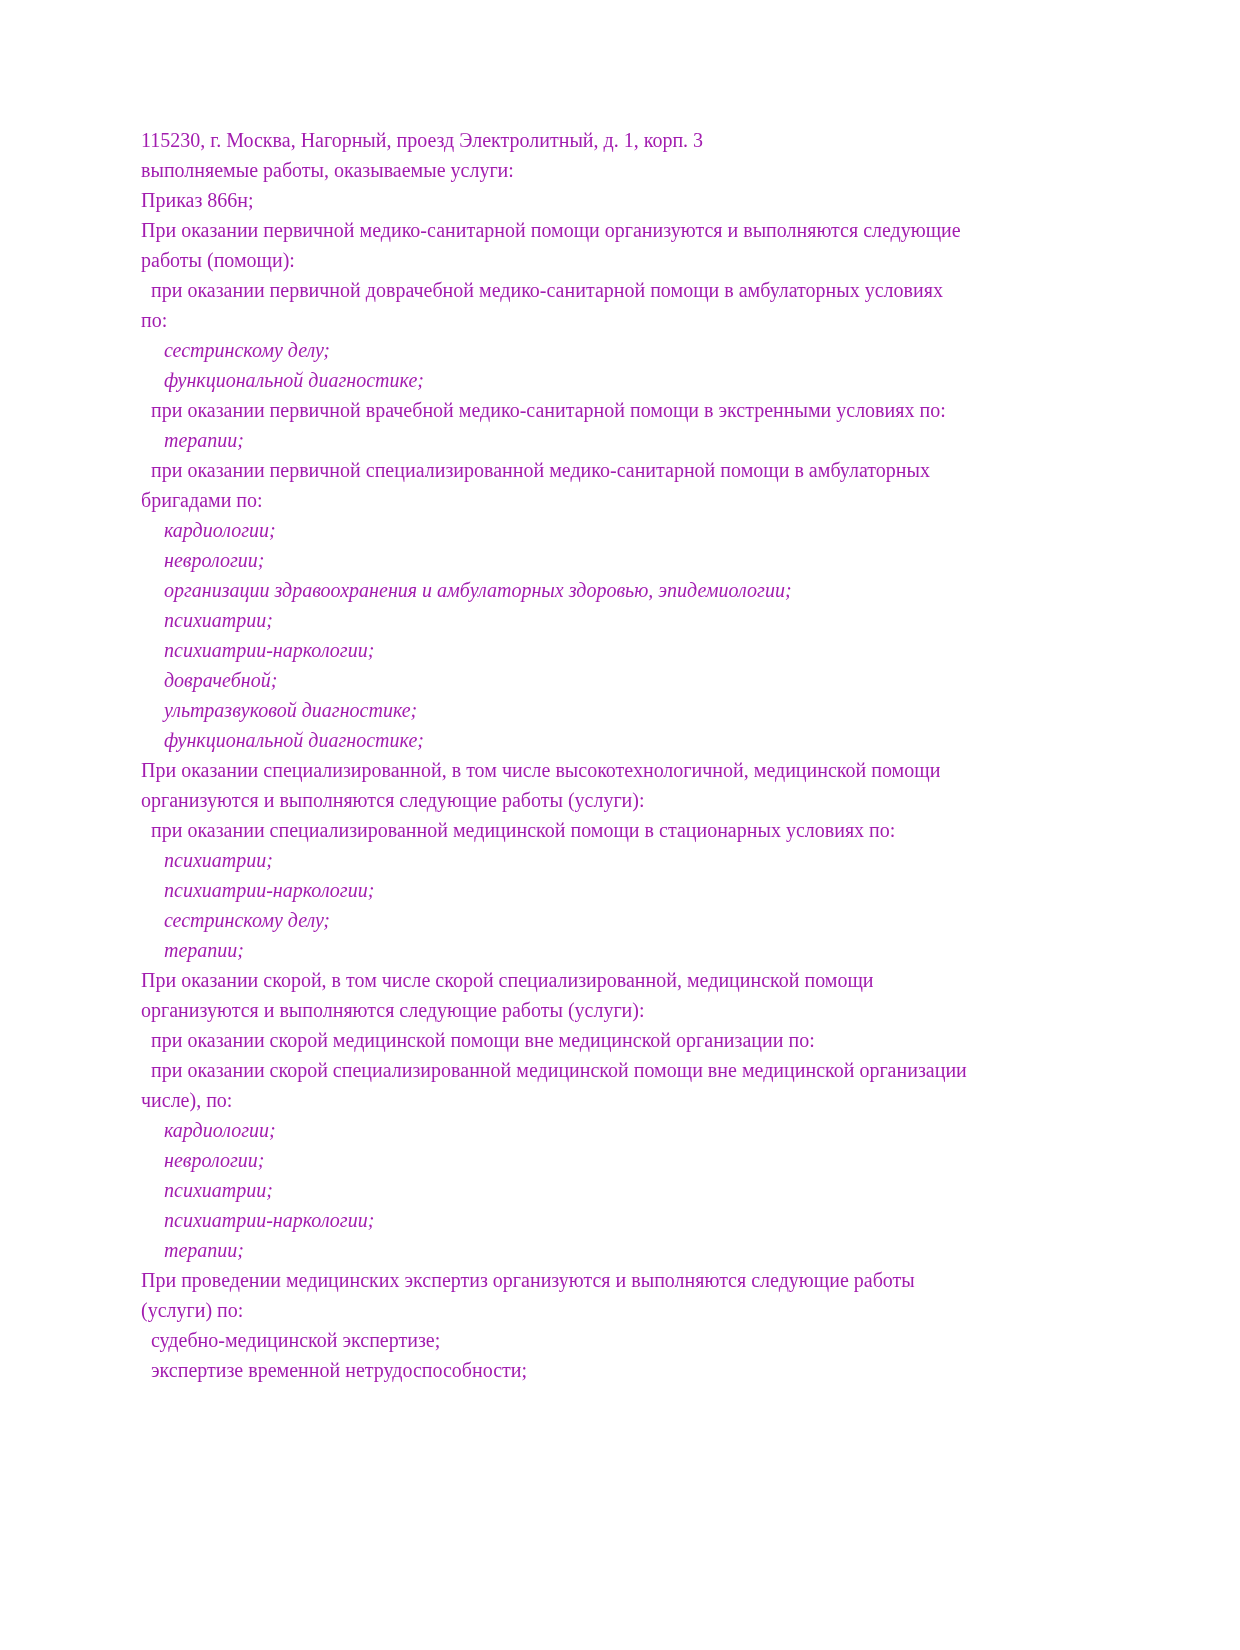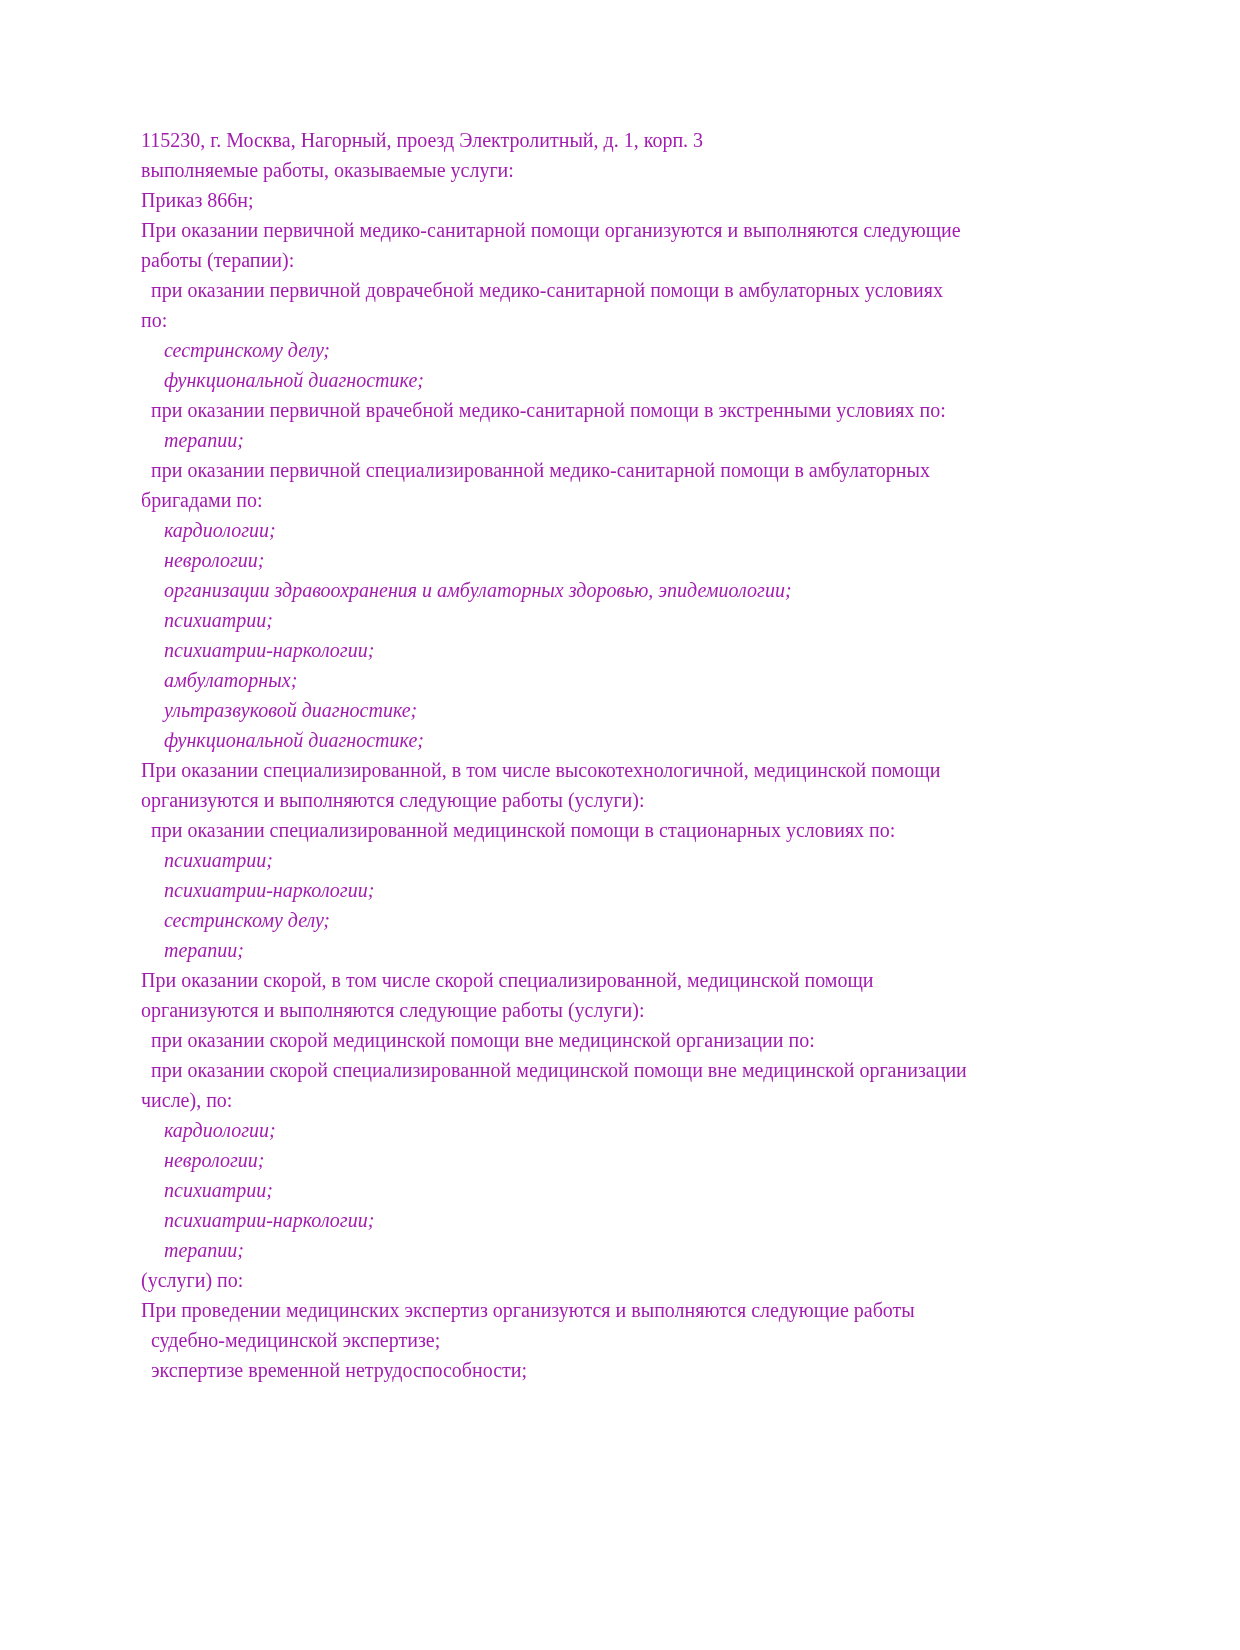--- a/index.html
+++ b/index.html
@@ -35,52 +35,52 @@
 </style>
 </head>
 <body>
 
 <div class="page">
   <div class="doc-text" id="doc-text">
       <div class="line indent-0">115230, г. Москва, Нагорный, проезд Электролитный, д. 1, корп. 3</div>
       <div class="line indent-0">выполняемые работы, оказываемые услуги:</div>
       <div class="line indent-0">Приказ 866н;</div>
       <div class="line indent-0">При оказании первичной медико-санитарной помощи организуются и выполняются следующие</div>
-      <div class="line indent-0">работы (терапии):</div>
+      <div class="line indent-0">работы (помощи):</div>
       <div class="line indent-1">при оказании первичной доврачебной медико-санитарной помощи в амбулаторных условиях</div>
       <div class="line indent-0">по:</div>
       <div class="line indent-2">сестринскому делу;</div>
       <div class="line indent-2">функциональной диагностике;</div>
       <div class="line indent-1">при оказании первичной врачебной медико-санитарной помощи в экстренными условиях по:</div>
       <div class="line indent-2">терапии;</div>
       <div class="line indent-1">при оказании первичной специализированной медико-санитарной помощи в амбулаторных</div>
       <div class="line indent-0">бригадами по:</div>
       <div class="line indent-2">кардиологии;</div>
       <div class="line indent-2">неврологии;</div>
       <div class="line indent-2">организации здравоохранения и амбулаторных здоровью, эпидемиологии;</div>
       <div class="line indent-2">психиатрии;</div>
       <div class="line indent-2">психиатрии-наркологии;</div>
-      <div class="line indent-2">амбулаторных;</div>
+      <div class="line indent-2">доврачебной;</div>
       <div class="line indent-2">ультразвуковой диагностике;</div>
       <div class="line indent-2">функциональной диагностике;</div>
       <div class="line indent-0">При оказании специализированной, в том числе высокотехнологичной, медицинской помощи</div>
       <div class="line indent-0">организуются и выполняются следующие работы (услуги):</div>
       <div class="line indent-1">при оказании специализированной медицинской помощи в стационарных условиях по:</div>
       <div class="line indent-2">психиатрии;</div>
       <div class="line indent-2">психиатрии-наркологии;</div>
       <div class="line indent-2">сестринскому делу;</div>
       <div class="line indent-2">терапии;</div>
       <div class="line indent-0">При оказании скорой, в том числе скорой специализированной, медицинской помощи</div>
       <div class="line indent-0">организуются и выполняются следующие работы (услуги):</div>
       <div class="line indent-1">при оказании скорой медицинской помощи вне медицинской организации по:</div>
       <div class="line indent-1">при оказании скорой специализированной медицинской помощи вне медицинской организации</div>
       <div class="line indent-0">числе), по:</div>
       <div class="line indent-2">кардиологии;</div>
       <div class="line indent-2">неврологии;</div>
       <div class="line indent-2">психиатрии;</div>
       <div class="line indent-2">психиатрии-наркологии;</div>
       <div class="line indent-2">терапии;</div>
+      <div class="line indent-0">При проведении медицинских экспертиз организуются и выполняются следующие работы</div>
       <div class="line indent-0">(услуги) по:</div>
-      <div class="line indent-0">При проведении медицинских экспертиз организуются и выполняются следующие работы</div>
       <div class="line indent-1">судебно-медицинской экспертизе;</div>
       <div class="line indent-1">экспертизе временной нетрудоспособности;</div>
     </div>
 </div>
 
 </body></html>

